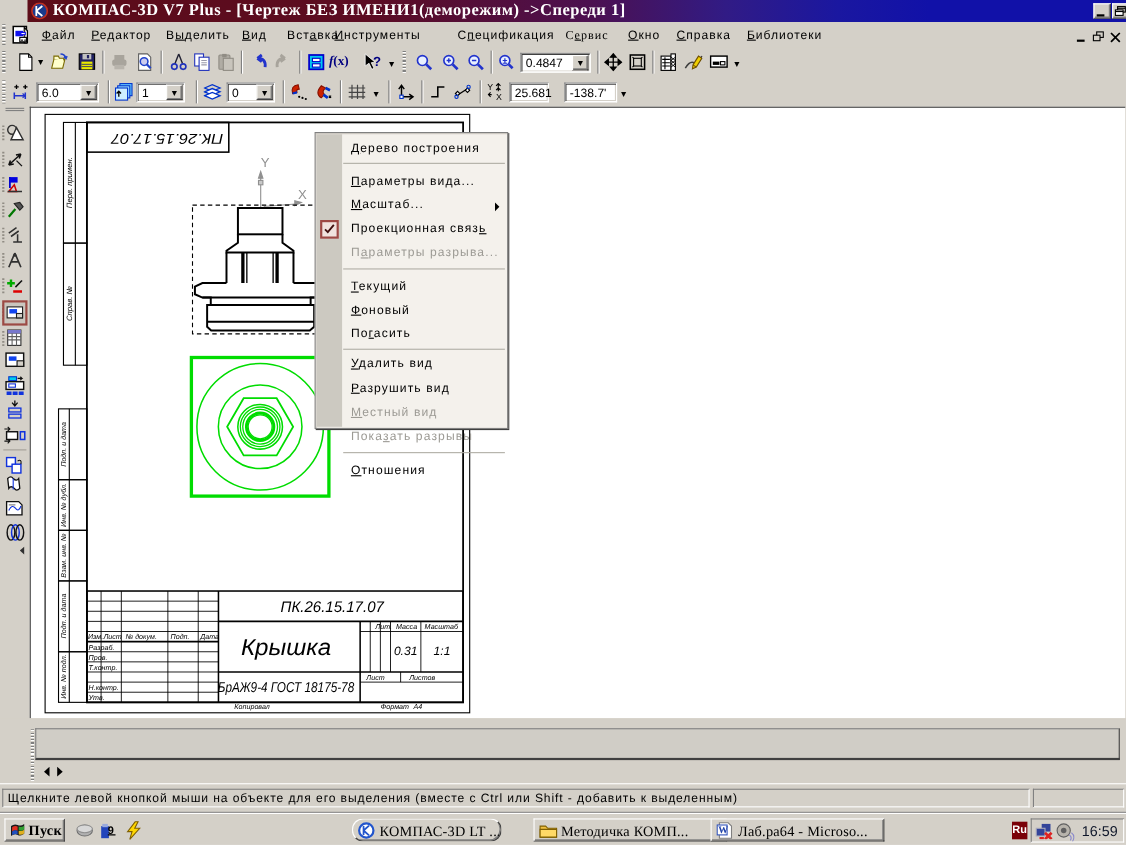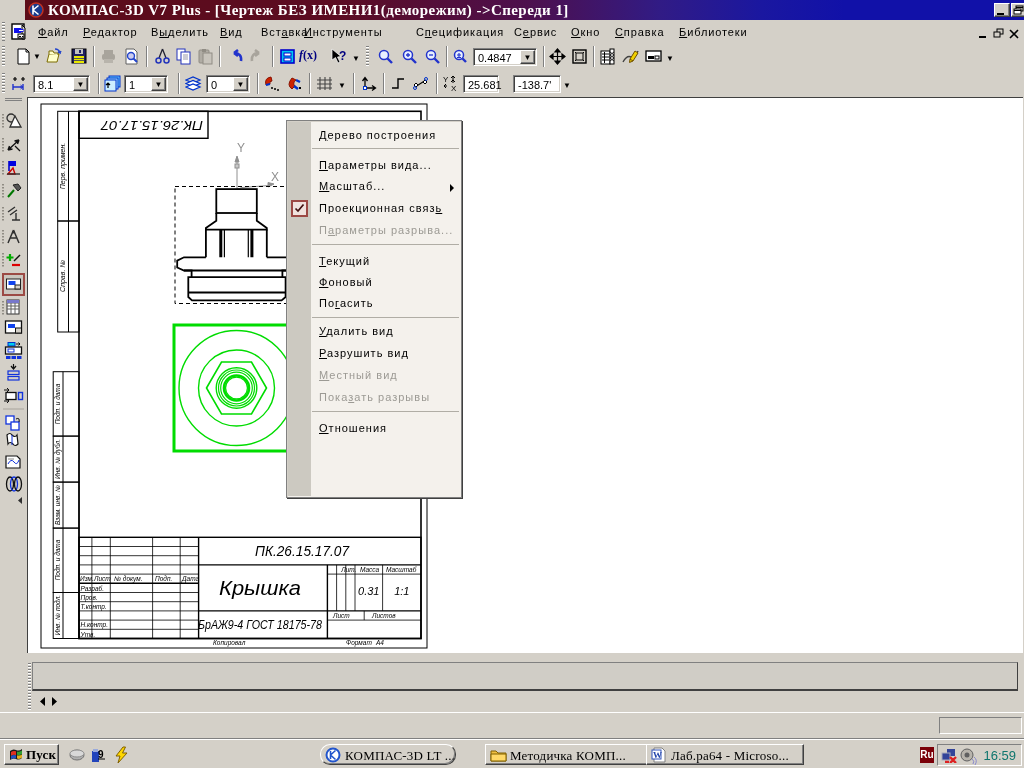--- a/index.html
+++ b/index.html
@@ -27,21 +27,21 @@
 .combo .ct{position:absolute;left:4px;top:3px;}
 .combo .cb{position:absolute;right:1px;top:1px;bottom:1px;width:15px;background:#d4d0c8;
 border:1px solid;border-color:#fff #404040 #404040 #fff;box-shadow:inset -1px -1px 0 #808080;
 font-size:8px;text-align:center;line-height:14px;color:#000;}
 
 #main{position:absolute;left:0;top:97px;width:1024px;height:556px;background:#d4d0c8;}
 #lefttools{position:absolute;left:0;top:0;width:27px;height:556px;}
 #canvas{position:absolute;left:27px;top:0;width:996px;height:556px;background:#fff;
 border-top:1px solid #404040;border-left:1px solid #404040;}
 
-#ctxmenu{position:absolute;left:258px;top:22px;width:176px;height:378px;background:#f4f1ec;letter-spacing:1.02px;
+#ctxmenu{position:absolute;left:258px;top:22px;width:176px;height:270px;background:#f4f1ec;letter-spacing:1.02px;
 border:1px solid #808080;box-shadow:1px 1px 0 #404040, inset 1px 1px 0 #d4d0c8;font-size:11px;}
 #ctxmenu .strip{position:absolute;left:1px;top:1px;bottom:1px;width:23px;background:#ccc9c1;}
 #ctxmenu .it{position:absolute;left:32px;white-space:nowrap;color:#000;}
 #ctxmenu .dis{color:#9c9a94;}
 #ctxmenu .sep{position:absolute;left:25px;right:2px;height:1px;background:#b0ada5;}
 
 #proprow{position:absolute;left:0;top:653px;width:1024px;height:59px;background:#d4d0c8;}
 #propbox{position:absolute;left:32px;top:9px;width:986px;height:29px;background:#d0cdc6;
 border-top:1px solid #808080;border-left:1px solid #808080;border-bottom:2px solid #404040;border-right:1px solid #404040;}
 #statusbar{position:absolute;left:0;top:712px;width:1024px;height:27px;background:#d4d0c8;border-top:1px solid #fff;}
@@ -85,21 +85,21 @@
       <rect x="8" y="13" width="2" height="1" fill="#000"></rect>
       <rect x="11" y="13" width="1.5" height="1" fill="#000"></rect>
  </svg>
  <div class="mi" style="left:38px;"><span class="u">Ф</span>айл</div>
  <div class="mi" style="left:83px;"><span class="u">Р</span>едактор</div>
  <div class="mi" style="left:151px;">В<span class="u">ы</span>делить</div>
  <div class="mi" style="left:220px;"><span class="u">В</span>ид</div>
  <div class="mi" style="left:261px;">Вст<span class="u">а</span>вка</div>
  <div class="mi" style="left:304px;"><span class="u">И</span>нструменты</div>
  <div class="mi" style="left:416px;">С<span class="u">п</span>ецификация</div>
- <div class="mi" style="left:514px;">С<span class="u">е</span>рвис</div>
+ <div class="mi" style="left:514px;font-family:Liberation Serif, serif;">С<span class="u">е</span>рвис</div>
  <div class="mi" style="left:571px;"><span class="u">О</span>кно</div>
  <div class="mi" style="left:615px;"><span class="u">С</span>правка</div>
  <div class="mi" style="left:679px;"><span class="u">Б</span>иблиотеки</div>
  <svg class="abs" style="left:978px;top:8px" width="42" height="12">
   <rect x="1" y="8" width="7" height="2" fill="#000"></rect>
   <g>
         <rect x="19" y="1" width="6" height="5" fill="none" stroke="#000"></rect>
         <rect x="16" y="4" width="6" height="5" fill="#d4d0c8" stroke="#000"></rect>
       </g>
   <path d="M32 2 L40 10 M40 2 L32 10" stroke="#000" stroke-width="1.6"></path>
@@ -228,21 +228,21 @@
 </div>
 
 <div class="tbar" style="top:70px;">
  <div class="grip" style="left:2px;"></div>
  <svg class="ticon" style="left:11px;" viewBox="0 0 17 17">
       <path d="M4 2 l0 4 m-2 -2 l4 0 M12 2 l0 4 m-2 -2 l4 0" stroke="#000" stroke-width="1.2"></path>
       <path d="M2 9 v6 M2 12 h10 m0 -3 v6" stroke="#2233cc" stroke-width="1.4" fill="none"></path>
       <path d="M9 12 l3 0 m-2.5 -2 l2.5 2 l-2.5 2" stroke="#2233cc" fill="none"></path>
     </svg>
  <div class="combo" style="left:33px;top:5px;width:57px;">
-      <span class="ct">8.1</span>
+      <span class="ct">6.0</span>
       <span class="cb">▼</span>
     </div>
  <div class="tsep" style="left:98px;"></div>
  <svg class="ticon" style="left:104px;" viewBox="0 0 17 17">
       <rect x="5" y="1" width="11" height="11" fill="#66ccff" stroke="#0033cc"></rect>
       <rect x="3" y="3" width="11" height="11" fill="#99ddff" stroke="#0033cc"></rect>
       <rect x="1" y="5" width="11" height="11" fill="#cceeff" stroke="#0033cc"></rect>
       <path d="M4 13 v-5 m-2 2 l2 -2 l2 2" stroke="#000" fill="none" stroke-width="1.2"></path>
     </svg>
  <div class="combo" style="left:124px;top:5px;width:44px;">
@@ -593,20 +593,23 @@
 <div id="proprow">
  <div class="grip" style="left:28px;top:10px;height:47px;"></div>
  <div id="propbox"></div>
  <svg class="abs" style="left:38px;top:44px" width="22" height="10">
       <path d="M7 0 L2 4.5 L7 9 Z" fill="#000"></path>
       <path d="M14 0 L19 4.5 L14 9 Z" fill="#000"></path>
     </svg>
 </div>
 
 <div id="statusbar">
+ <div class="spanel" style="left:2px;width:934px;">
+      <span style="position:absolute;left:4px;top:2px;white-space:nowrap;">Щелкните левой кнопкой мыши на объекте для его выделения (вместе с Ctrl или Shift - добавить к выделенным)</span>
+    </div>
  <div class="spanel" style="left:939px;width:83px;"></div>
 </div>
 
 <div id="taskbar">
  <div class="tbtn" style="left:4px;width:55px;font-weight:bold;">
   <svg class="abs" style="left:3px;top:2px" width="16" height="16" viewBox="0 0 16 16">
    <path d="M2 4 q3 -2.5 6 -1 q3 1.5 6 -1 V11 q-3 2.5 -6 1 q-3 -1.5 -6 1 Z" fill="#1a1a1a"></path>
    <path d="M3 5 q2.5 -1.8 5 -0.7 L8 8.2 q-2.5 -1.1 -5 0.7 Z" fill="#e03020"></path>
    <path d="M9 4.4 q2.5 1 5 -0.8 L14 7 q-2.5 1.8 -5 0.8 Z" fill="#30a030"></path>
    <path d="M3 9 q2.5 -1.8 5 -0.7 L8 11.6 q-2.5 -1.1 -5 0.7 Z" fill="#2050c0"></path>
@@ -654,15 +657,15 @@
   <svg class="abs" style="left:3px;top:3px" width="17" height="15" viewBox="0 0 17 15">
         <rect x="6" y="1" width="8" height="7" fill="#334499"></rect>
         <rect x="1" y="5" width="8" height="7" fill="#334499" stroke="#aab"></rect>
         <path d="M4 14 h4 M9 9 l6 6 M15 9 l-6 6" stroke="#dd2222" stroke-width="2.4"></path>
       </svg>
   <svg class="abs" style="left:21px;top:2px" width="18" height="18" viewBox="0 0 18 18">
         <circle cx="8" cy="8" r="6" fill="#b8b4ac" stroke="#606060"></circle>
         <circle cx="8" cy="8" r="2.5" fill="#606060"></circle>
         <path d="M13 12 q3 2 1 5 M15 10 q4 3 1 8" stroke="#8888cc" fill="none"></path>
       </svg>
-  <span style="position:absolute;right:5px;top:3px;font:13px 'Liberation Sans';color:#0f766e;margin-left:29px;">16:59</span>
+  <span style="position:absolute;right:5px;top:3px;font:13px 'Liberation Sans';color:#0f172a;margin-left:29px;">16:59</span>
  </div>
 </div>
 
 </body></html>

